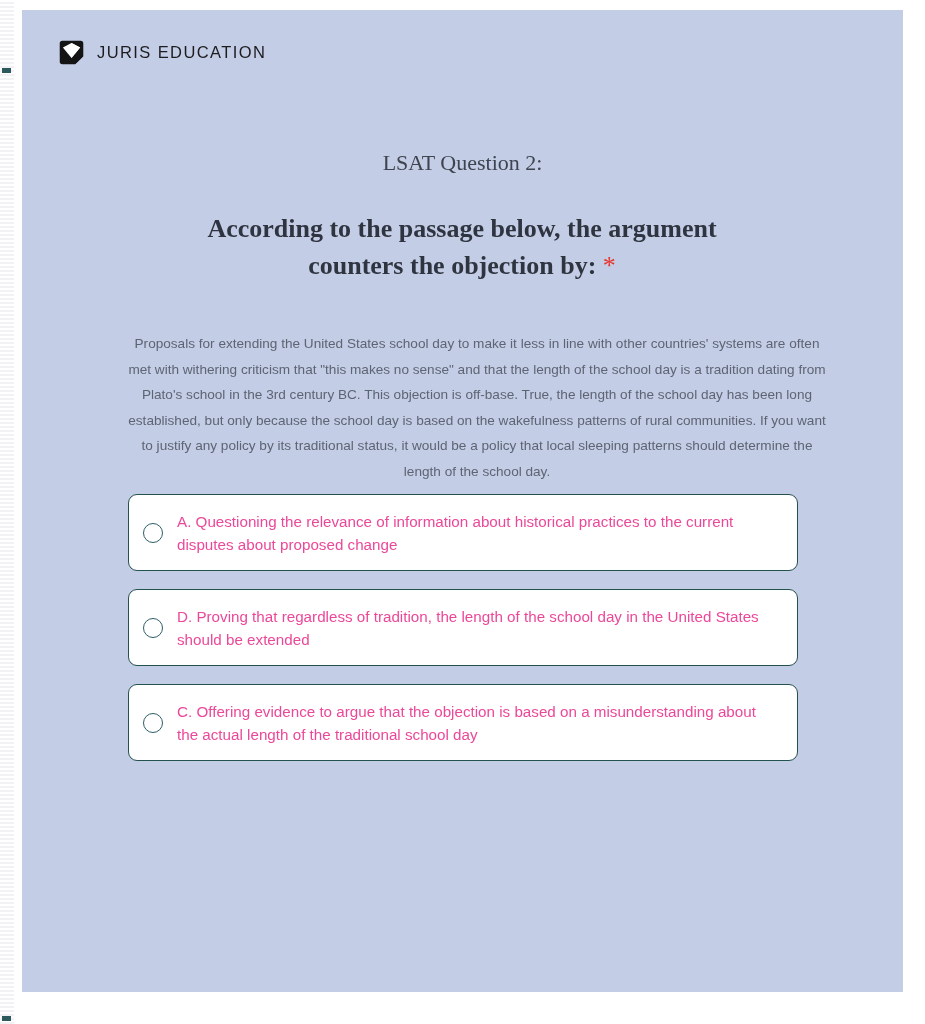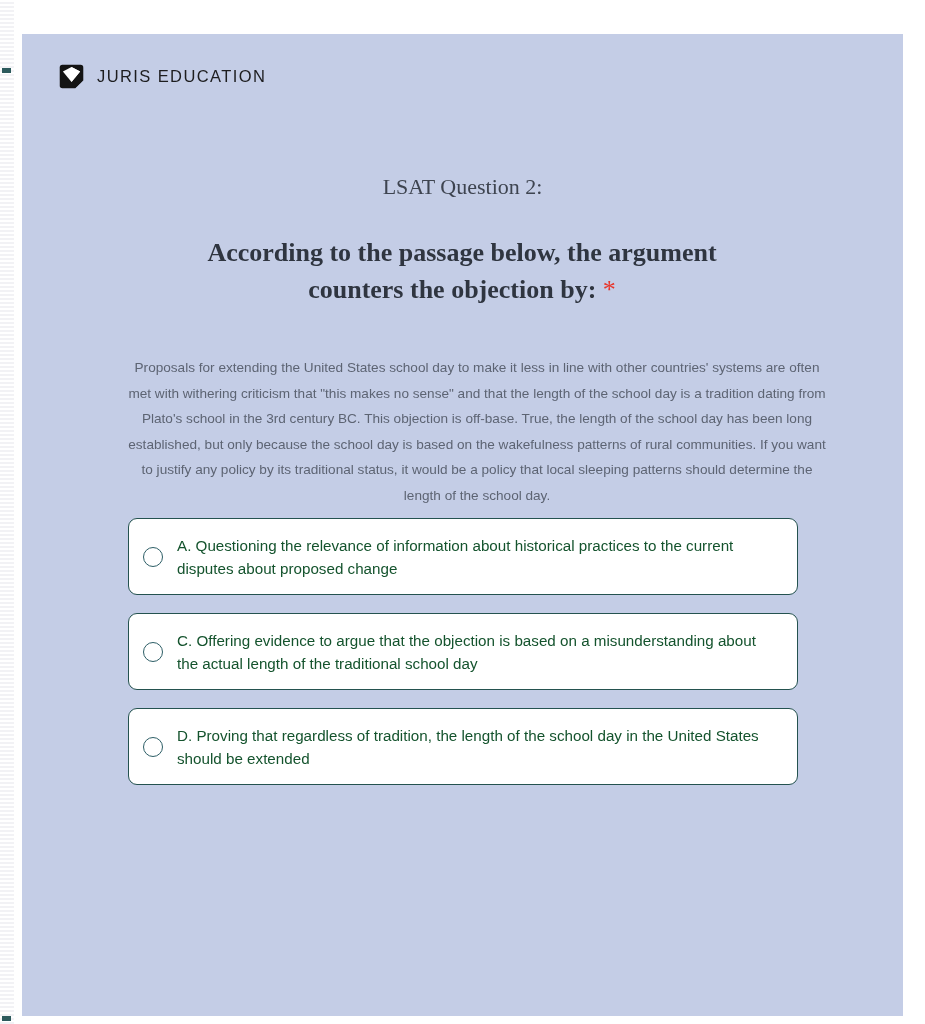--- a/index.html
+++ b/index.html
@@ -33,21 +33,21 @@
     width: 9px;
     height: 5px;
     background: #2c5a5c;
   }
   .edge-tick.t1 { top: 68px; }
   .edge-tick.t2 { top: 1016px; }
 
   .form-panel {
     position: absolute;
     left: 22px;
-    top: 34px;
+    top: 10px;
     width: 881px;
     height: 982px;
     background: #c4cde6;
     box-sizing: border-box;
   }
 
   
   .brand {
     position: absolute;
     left: 35px;
@@ -142,21 +142,21 @@
     border: 1.7px solid #2d5e66;
     border-radius: 50%;
     background: #ffffff;
     margin-right: 14px;
     box-sizing: border-box;
   }
   .option-label {
     font-family: "Liberation Sans", sans-serif;
     font-size: 15.2px;
     line-height: 23px;
-    color: #14532d;
+    color: #ec4899;
     max-width: 612px;
   }
 </style>
 </head>
 <body>
 
 <div class="edge-strip">
   <div class="edge-tick t1"></div>
   <div class="edge-tick t2"></div>
 </div>
@@ -185,23 +185,23 @@
   <div class="options">
 
     <div class="option">
       <span class="radio"></span>
       <span class="option-label">A. Questioning the relevance of information about historical practices to the current disputes about proposed change</span>
     </div>
 
 
     <div class="option">
       <span class="radio"></span>
+      <span class="option-label">D. Proving that regardless of tradition, the length of the school day in the United States should be extended</span>
+    </div>
+
+    <div class="option">
+      <span class="radio"></span>
       <span class="option-label">C. Offering evidence to argue that the objection is based on a misunderstanding about the actual length of the traditional school day</span>
     </div>
 
-    <div class="option">
-      <span class="radio"></span>
-      <span class="option-label">D. Proving that regardless of tradition, the length of the school day in the United States should be extended</span>
-    </div>
-
 
   </div>
 </div>
 
 </body></html>

